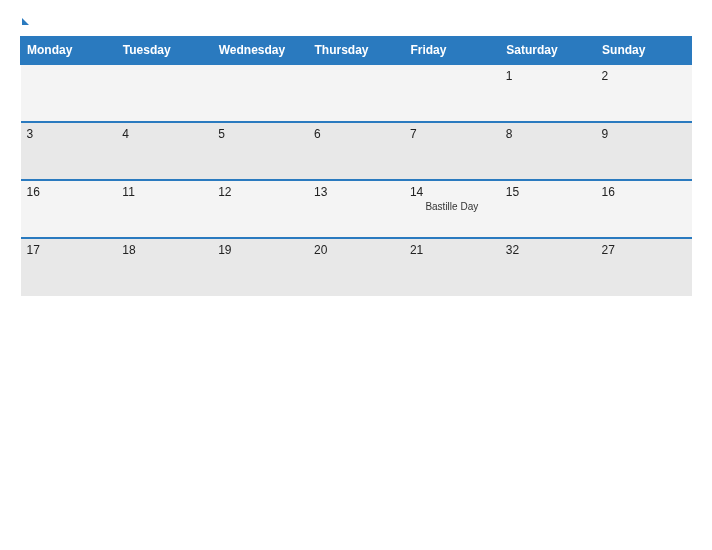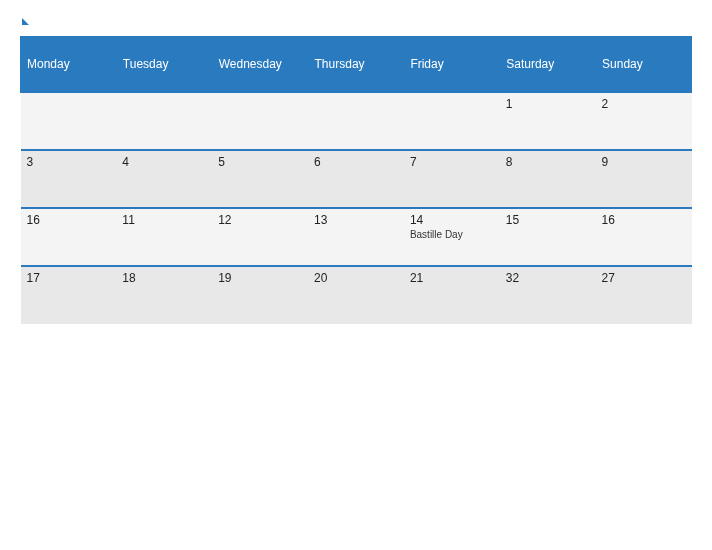--- a/index.html
+++ b/index.html
@@ -65,22 +65,22 @@
       min-width: 120px;
     }
     .calendar {
       width: 100%;
       border-collapse: collapse;
     }
     .calendar thead tr th {
       background: #2a7abf;
       color: #fff;
       font-size: 12px;
-      font-weight: normal;
-      padding: 20px 6px;
+      font-weight: bold;
+      padding: 6px 6px;
       text-align: left;
       border: 1px solid #2a7abf;
     }
     .calendar tbody tr {
       background: #f4f4f4;
     }
     .calendar tbody tr:nth-child(even) {
       background: #e8e8e8;
     }
     .calendar tbody tr td {
@@ -96,20 +96,21 @@
     .day-num {
       font-size: 12px;
       color: #222;
       display: block;
     }
     .event {
       font-size: 10px;
       color: #333;
       margin-top: 2px;
       display: block;
+      text-align: center;
     }
   </style>
 </head>
 <body>
 
 <div class="page">
   <div class="header">
     <div class="logo">
       <span class="logo-general"></span>
       <span class="logo-blue">

